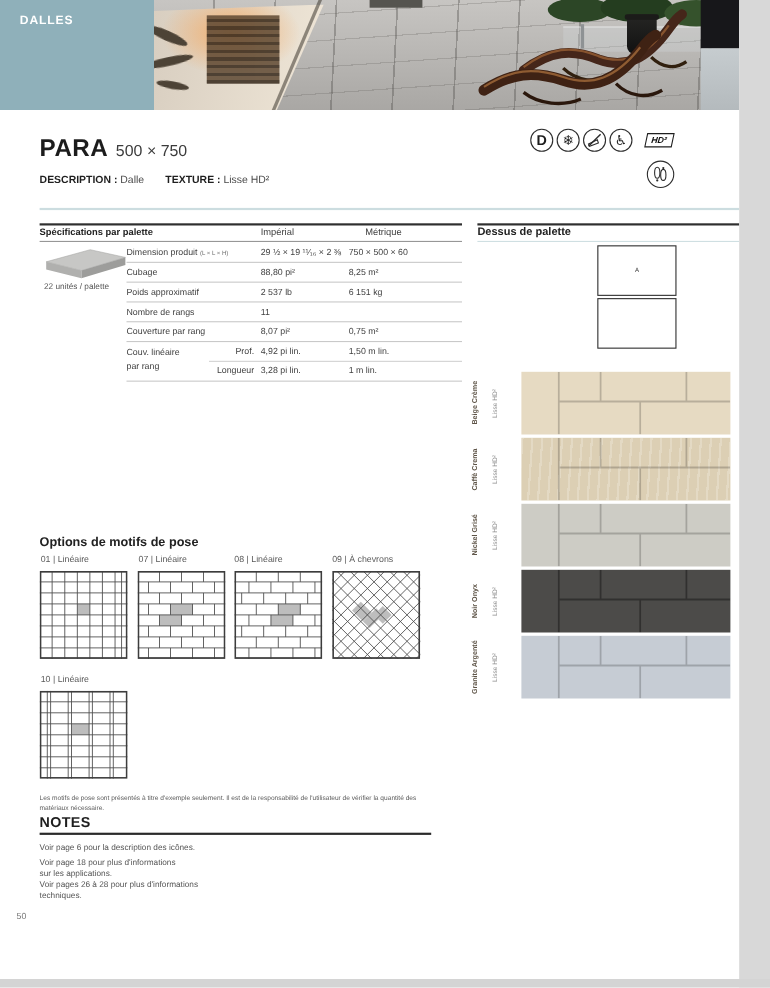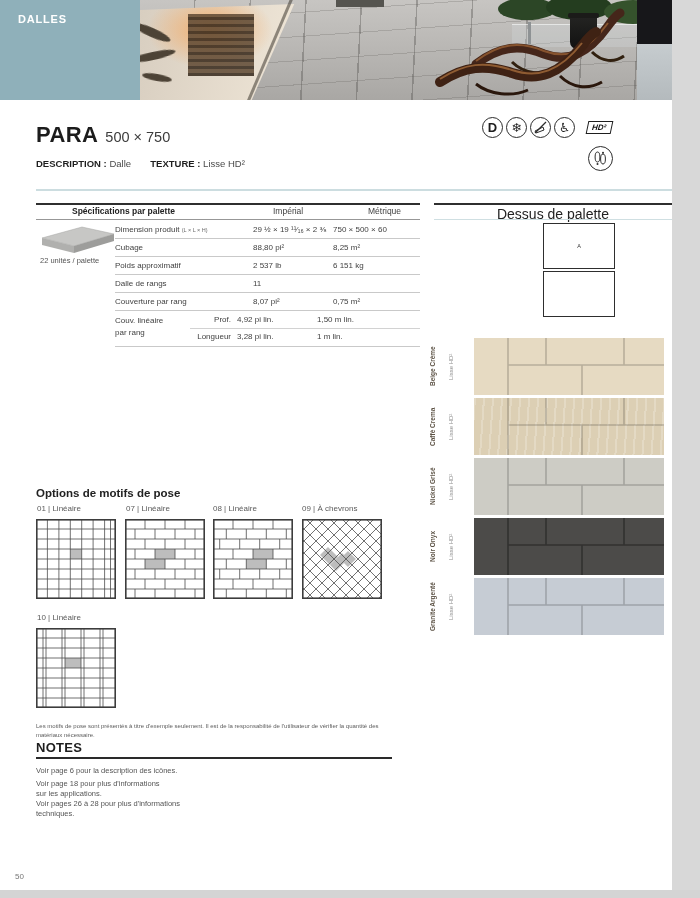--- a/index.html
+++ b/index.html
@@ -52,43 +52,43 @@
   .cicon.snow{font-size:12.5px;color:#1d1d1d;}
   .cicon.wheel{font-size:12.5px;color:#1d1d1d;}
   .hd-badge{position:absolute;left:587px;top:121px;width:25px;height:13px;border:1.6px solid #1e1e1e;
         transform:skewX(-12deg);display:flex;align-items:center;justify-content:center;box-sizing:border-box;background:#fff;}
   .hd-badge span{font-size:8px;font-weight:bold;font-style:italic;transform:skewX(6deg);color:#111;}
   .foot-circle{position:absolute;left:588px;top:146px;width:25px;height:25px;border:1.4px solid #2c2c2c;border-radius:50%;box-sizing:border-box;background:#fff;}
 
   
   .spec-topbar{position:absolute;left:36px;top:203px;width:384px;height:2px;background:#2f2f2f;}
   .spec-head{position:absolute;left:36px;top:206px;width:384px;display:flex;font-size:8.5px;}
-  .spec-head .t{font-weight:bold;color:#222;width:201px;margin-left:36px;}
+  .spec-head .t{font-weight:bold;color:#222;width:201px;}
   .spec-head .c1{width:95px;color:#3f3f3f;}
   .spec-head .c2{flex:1;color:#3f3f3f;}
   .spec-headline{position:absolute;left:36px;top:219px;width:384px;height:1px;background:#979797;}
   .pallet-img{position:absolute;left:38px;top:224px;}
   .pallet-units{position:absolute;left:40px;top:256px;font-size:7.5px;color:#555;}
   .spec-body{position:absolute;left:115px;top:221px;width:305px;font-size:8px;color:#424242;}
   .srow{display:flex;align-items:center;height:17px;border-bottom:1px solid #c9c9c9;}
   .srow .lab{width:122px;color:#3f3f3f;}
   .srow .lab small{font-size:5.5px;color:#6b6b6b;}
-  .srow .imp{width:80px;margin-left:16px;}
+  .srow .imp{width:80px;}
   .srow .met{flex:1;}
   .linear{position:relative;height:35px;border-bottom:1px solid #c9c9c9;}
   .linear .llab{position:absolute;left:0;top:4px;line-height:1.45;color:#3f3f3f;}
   .lsub{display:flex;align-items:center;height:17px;}
   .lsub .slab{width:116px;text-align:right;padding-right:6px;color:#3f3f3f;}
   .lsub .imp{width:80px;}
   .lsub .met{flex:1;}
   .lsub-divider{position:absolute;left:75px;top:17px;width:230px;height:1px;background:#d2d2d2;}
 
   
   .pt-topbar{position:absolute;left:434px;top:203px;width:238px;height:2px;background:#2f2f2f;}
-  .pt-title{position:absolute;left:434px;top:206px;width:238px;text-align:center;font-size:14px;font-weight:normal;color:#222;}
+  .pt-title{position:absolute;left:434px;top:206px;width:238px;text-align:left;font-size:10px;font-weight:bold;color:#222;}
   .pt-underline{position:absolute;left:434px;top:219px;width:238px;height:1px;background:#cfdfe2;}
   .pt-rect{position:absolute;left:543px;width:72px;height:46px;border:1.6px solid #2e2e2e;box-sizing:border-box;background:#fff;}
   .pt-rect .marker{position:absolute;left:50%;top:50%;transform:translate(-50%,-50%);font-size:5.5px;color:#333;}
 
   
   .swatch-row{position:absolute;left:426px;width:246px;height:57px;}
   .swatch{position:absolute;left:48px;top:0;width:190px;height:57px;overflow:hidden;}
   .swatch svg{position:absolute;inset:0;}
   .vlabel{position:absolute;top:0;height:57px;writing-mode:vertical-rl;transform:rotate(180deg);
           display:flex;align-items:center;justify-content:center;line-height:1;text-align:center;}
@@ -101,21 +101,21 @@
   .pat-label{position:absolute;top:504px;font-size:8px;color:#5a5a5a;}
   .pat-diag{position:absolute;top:519px;}
   .pat-label10{position:absolute;left:37px;top:613px;font-size:8px;color:#5a5a5a;}
   .pat-diag10{position:absolute;left:36px;top:628px;}
   .disclaimer{position:absolute;left:36px;top:722px;width:384px;font-size:6px;line-height:1.55;color:#5c5c5c;white-space:pre-line;}
 
   
   .notes-title{position:absolute;left:36px;top:740px;font-size:13px;font-weight:bold;color:#1e1e1e;letter-spacing:.3px;}
   .notes-underline{position:absolute;left:36px;top:757px;width:356px;height:2px;background:#2a2a2a;}
   .note{position:absolute;left:36px;width:220px;font-size:7.5px;line-height:1.35;color:#555;white-space:pre-line;}
-  .page-num{position:absolute;left:15px;top:872px;font-size:8px;color:#777;}
+  .page-num{position:absolute;left:15px;top:828px;font-size:8px;color:#777;}
 </style>
 </head>
 <body>
 
 <div class="page">
 
   <div class="cat-tab">
     <span>DALLES</span>
   </div>
   <div class="photo">
@@ -216,21 +216,21 @@
       <span class="lab">Cubage</span>
       <span class="imp">88,80 pi²</span>
       <span class="met">8,25 m²</span>
     </div>
     <div class="srow">
       <span class="lab">Poids approximatif</span>
       <span class="imp">2 537 lb</span>
       <span class="met">6 151 kg</span>
     </div>
     <div class="srow">
-      <span class="lab">Dalle de rangs</span>
+      <span class="lab">Nombre de rangs</span>
       <span class="imp">11</span>
       <span class="met"></span>
     </div>
     <div class="srow">
       <span class="lab">Couverture par rang</span>
       <span class="imp">8,07 pi²</span>
       <span class="met">0,75 m²</span>
     </div>
     <div class="linear">
       <div class="llab">

